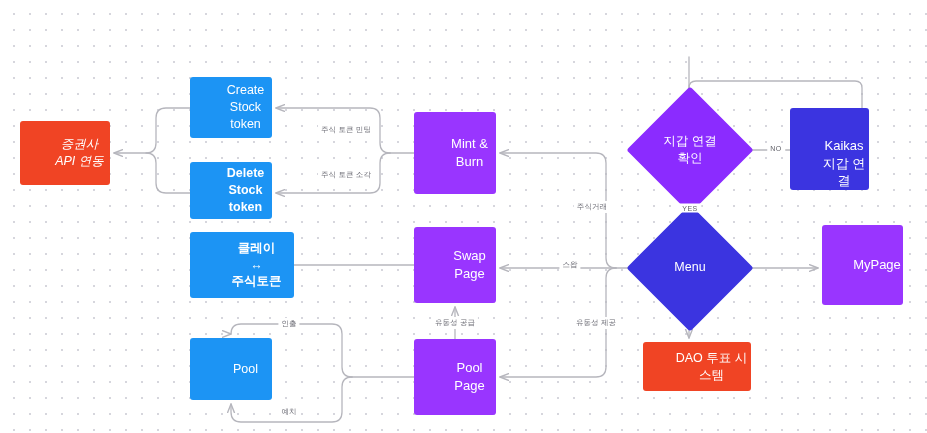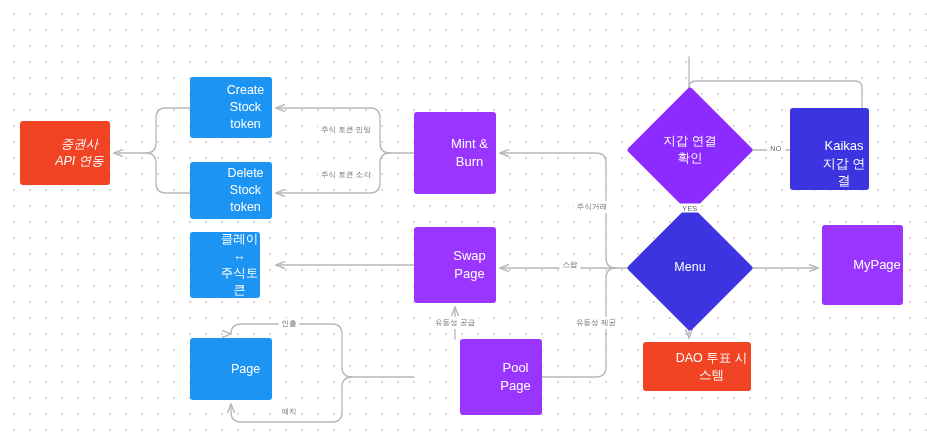--- a/index.html
+++ b/index.html
@@ -166,42 +166,42 @@
   </div>
 
   <div class="node n-rect n-violet" style="left:414px; top:227px; width:82px; height:76px;">
     <span>Swap Page</span>
   </div>
 
   <div class="node n-rect n-violet" style="left:414px; top:112px; width:82px; height:82px;">
     <span>Mint &amp; Burn</span>
   </div>
 
-  <div class="node n-rect n-violet" style="left:414px; top:339px; width:82px; height:76px;margin-left:46px;">
+  <div class="node n-rect n-violet" style="left:414px; top:339px; width:82px; height:76px;">
     <span>Pool Page</span>
   </div>
 
   <div class="node n-rect n-blue" style="left:190px; top:77px; width:82px; height:61px;">
     <span>Create
 Stock  token</span>
   </div>
 
-  <div class="node n-rect n-blue" style="left:190px; top:162px; width:82px; height:57px;">
+  <div class="node n-rect n-blue" style="left:190px; top:162px; width:82px; height:57px;font-weight:bold;">
     <span>Delete
 Stock token</span>
   </div>
 
-  <div class="node n-rect n-blue" style="left:190px; top:232px; width:70px; height:66px;">
+  <div class="node n-rect n-blue" style="left:190px; top:232px; width:104px; height:66px;font-weight:bold;">
     <span>클레이
 ↔
 주식토큰</span>
   </div>
 
   <div class="node n-rect n-blue" style="left:190px; top:338px; width:82px; height:62px;">
-    <span>Page</span>
+    <span>Pool</span>
   </div>
 
   <div class="node n-rect n-red" style="left:20px; top:121px; width:90px; height:64px;font-style:italic;">
     <span>증권사 API 연동</span>
   </div>
 
   <div class="edge-label en" style="left:776px; top:148px;">NO</div>
   <div class="edge-label en" style="left:690px; top:208px;">YES</div>
   <div class="edge-label" style="left:592px; top:207px;">주식거래</div>
   <div class="edge-label" style="left:570px; top:265px;">스왑</div>

